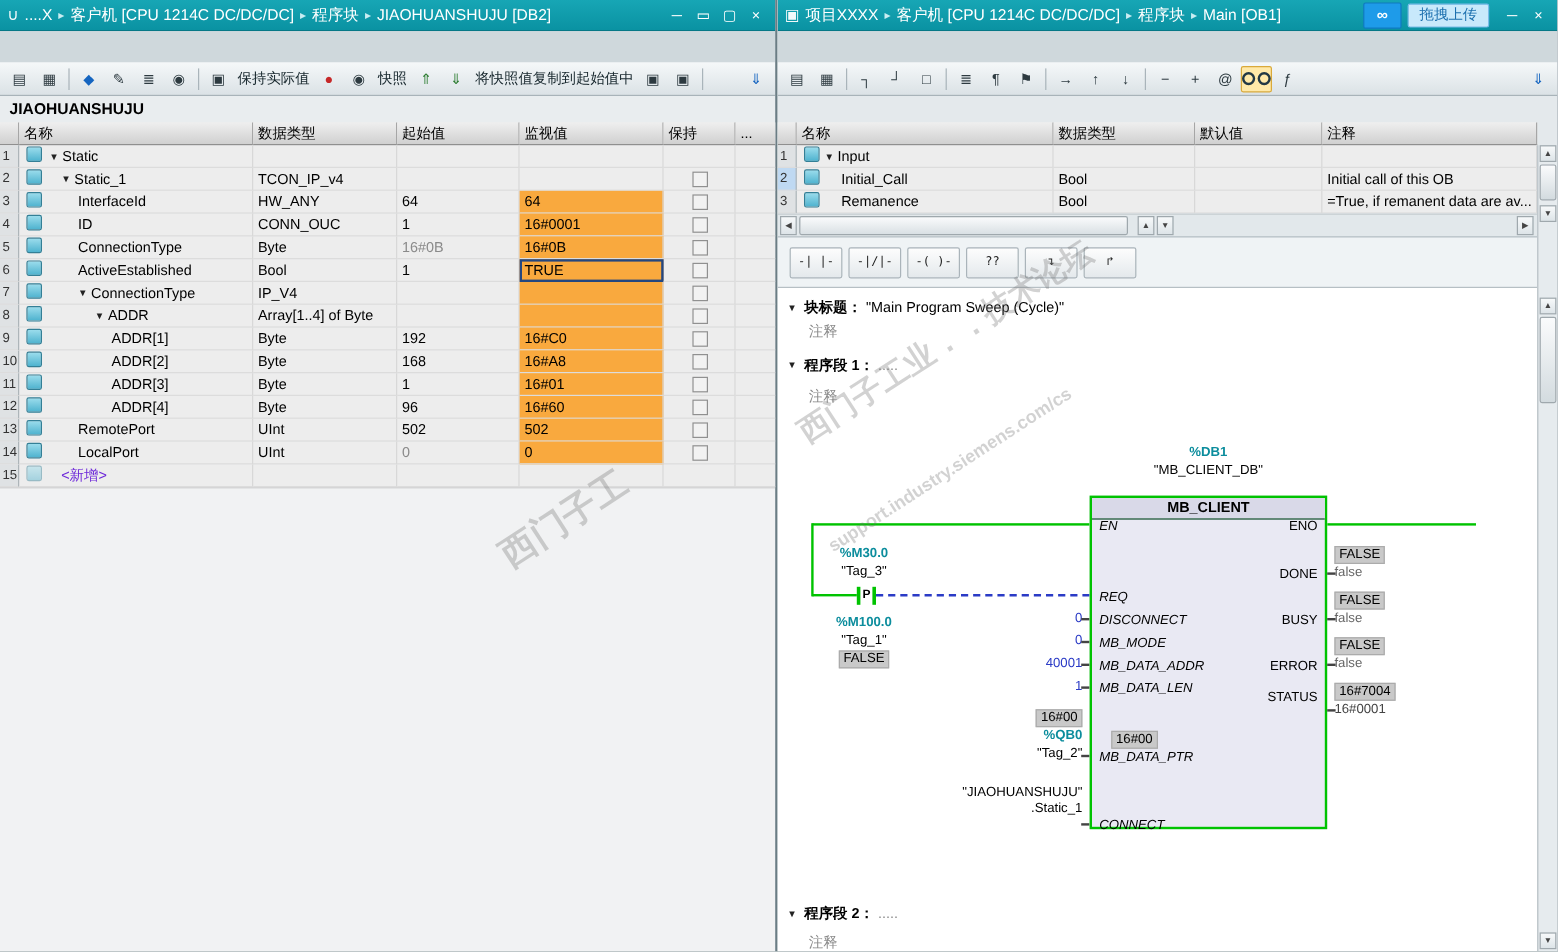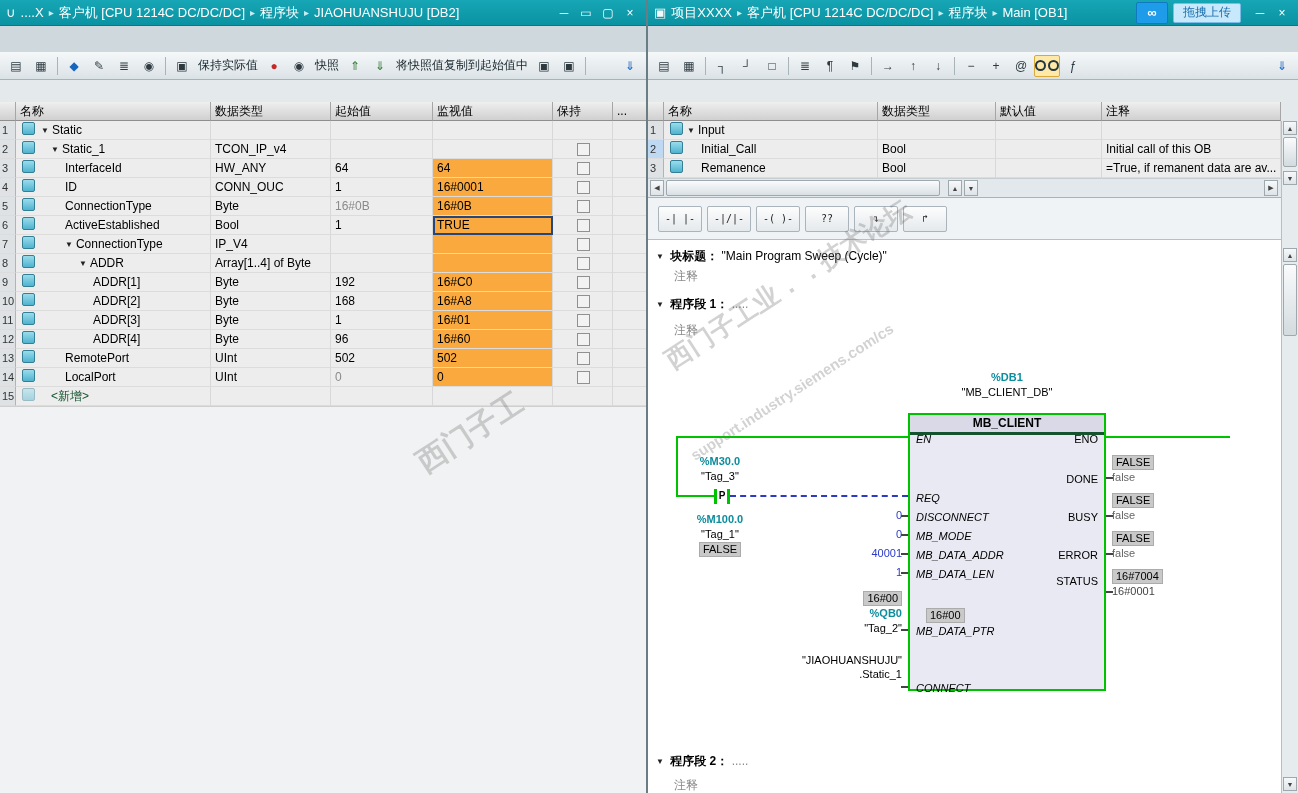--- a/index.html
+++ b/index.html
@@ -33,21 +33,21 @@
   .trow{display:grid;height:19px;line-height:18px;background:#EDEDED;box-sizing:border-box;}
   .lgrid .trow{grid-template-columns:16px 195px 120px 102px 120px 60px 1fr;}
   .rgrid .trow{grid-template-columns:16px 214px 118px 106px 1fr;}
   .cell{border-right:1px solid #D8D8D8;border-bottom:1px solid #DCDCDC;padding:0 4px;overflow:hidden;white-space:nowrap;box-sizing:border-box;}
   .hcell{background:linear-gradient(#EFEFEF,#D0D0D0);border-right:1px solid #A6A6A6;border-bottom:1px solid #8F8F8F;padding:0 4px;height:19px;line-height:18px;overflow:hidden;white-space:nowrap;box-sizing:border-box;}
   .numcell{background:#DFE2E4;border-right:1px solid #ADB5B9;color:#333;padding:0 2px;font-size:11px;}
   .numcell.selnum{background:#BFD9F2;}
   .mon{background:#F9A93E;}
   .sel{outline:2px solid #25477F;outline-offset:-2px;}
   .graytxt{color:#8a8a8a;}
-  .newrow{color:#14532d;}
+  .newrow{color:#6d28d9;}
   .tagicon{display:inline-block;width:11px;height:11px;background:linear-gradient(#9ADCEC,#4FB3CF);border:1px solid #337F96;border-radius:2px;margin:0 4px 0 2px;vertical-align:-1px;}
   .dim{opacity:.45;}
   .exp{font-size:8px;margin-right:3px;vertical-align:1px;color:#222;}
   .ind{display:inline-block;height:1px;}
   .cb{display:inline-block;width:11px;height:11px;background:#F2F2F2;border:1px solid #909090;vertical-align:middle;margin-left:20px;}
   .tablefill{position:absolute;top:406px;bottom:0;left:0;right:0;background:#F1F2F3;border-top:1px solid #CFCFCF;}
   
   .hscroll{position:absolute;top:178px;left:0;width:633px;height:20px;background:#E2E8EB;border-top:1px solid #C6CED2;border-bottom:1px solid #A8B3B9;box-sizing:border-box;}
   .sbtn{position:absolute;width:14px;height:16px;top:1px;background:linear-gradient(#F7F9FA,#DDE4E8);border:1px solid #9FA8AD;font-size:7px;display:flex;align-items:center;justify-content:center;color:#444;box-sizing:border-box;}
   .hthumb{position:absolute;left:18px;width:274px;top:1px;height:16px;background:linear-gradient(#FAFBFC,#D9E0E4);border:1px solid #9FA8AD;border-radius:2px;box-sizing:border-box;}
@@ -61,21 +61,21 @@
   .prog{position:absolute;top:240px;left:0;width:633px;height:553px;background:#fff;overflow:hidden;}
   .progrow{position:absolute;white-space:nowrap;font-size:12px;}
   .bold{font-weight:bold;}
   .gtext{color:#8a8a8a;}
   .wire{position:absolute;background:#00C300;}
   .dash{position:absolute;height:0;border-top:2px dashed #2B3BC6;}
   .cbar{position:absolute;width:3px;height:15px;background:#00C300;}
   .pletter{position:absolute;text-align:center;font-size:10px;font-weight:bold;color:#000;height:14px;line-height:14px;}
   .tick{position:absolute;width:7px;height:2px;background:#444;}
   .block{position:absolute;left:260px;top:173px;width:198px;height:278px;background:#E9E9F3;border:2px solid #00C300;box-sizing:border-box;}
-  .blockhead{height:17px;background:#D9D9E8;border-bottom:3px solid #14532d;text-align:center;font-weight:bold;font-size:12px;line-height:16px;}
+  .blockhead{height:17px;background:#D9D9E8;border-bottom:1px solid #14532d;text-align:center;font-weight:bold;font-size:12px;line-height:16px;}
   .pin{position:absolute;font-size:11px;color:#000;white-space:nowrap;}
   .pinl{left:6px;font-style:italic;} .pinr{right:6px;}
   .opteal{color:#0C8D9D;font-weight:bold;}
   .valblue{color:#2B3BC6;}
   .plain{color:#666;}
   .plain2{color:#444;}
   .graybox{display:inline-block;background:#C9C9C9;border:1px solid #ABABAB;padding:0 3px;font-size:11px;line-height:13px;color:#000;}
   .rstack{position:absolute;left:464px;font-size:11px;white-space:nowrap;}
   .lstack{position:absolute;width:120px;left:134px;text-align:right;font-size:11px;white-space:nowrap;}
   .cstack{position:absolute;width:120px;left:12px;text-align:center;font-size:11px;white-space:nowrap;}
@@ -124,20 +124,21 @@
       <span class="tlabel">快照</span>
       <span class="ticon green">⇑</span>
       <span class="ticon green">⇓</span>
       <span class="tlabel">将快照值复制到起始值中</span>
       <span class="ticon">▣</span>
       <span class="ticon">▣</span>
       <span class="tsep"></span>
       <span class="ticon push">⇓</span>
     </div>
 
+    <div class="heading">JIAOHUANSHUJU</div>
 
     <div class="lgrid">
       <div class="trow">
         <div class="hcell"></div>
         <div class="hcell">名称</div>
         <div class="hcell">数据类型</div>
         <div class="hcell">起始值</div>
         <div class="hcell">监视值</div>
         <div class="hcell">保持</div>
         <div class="hcell">...</div>

